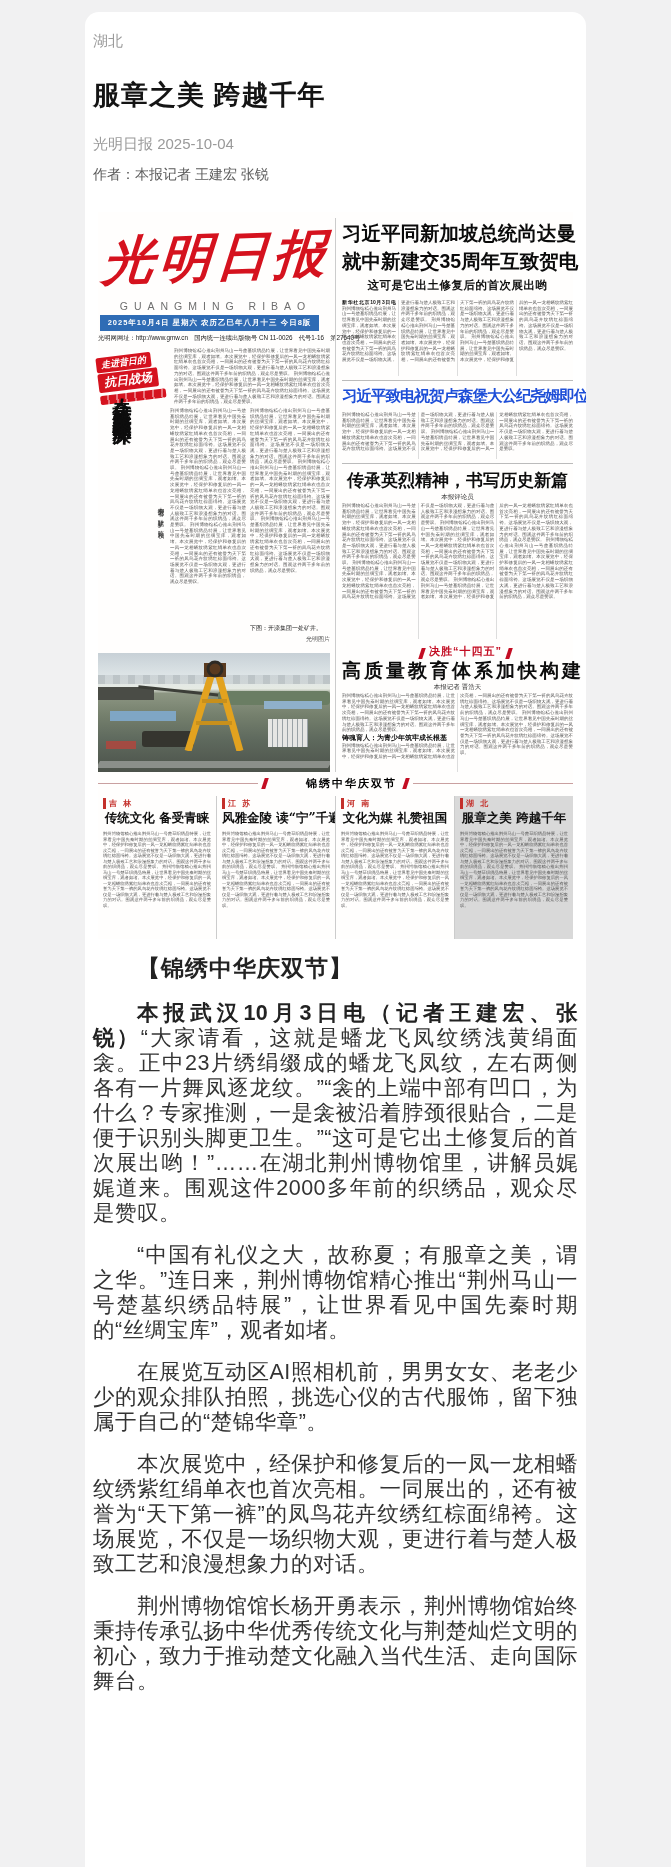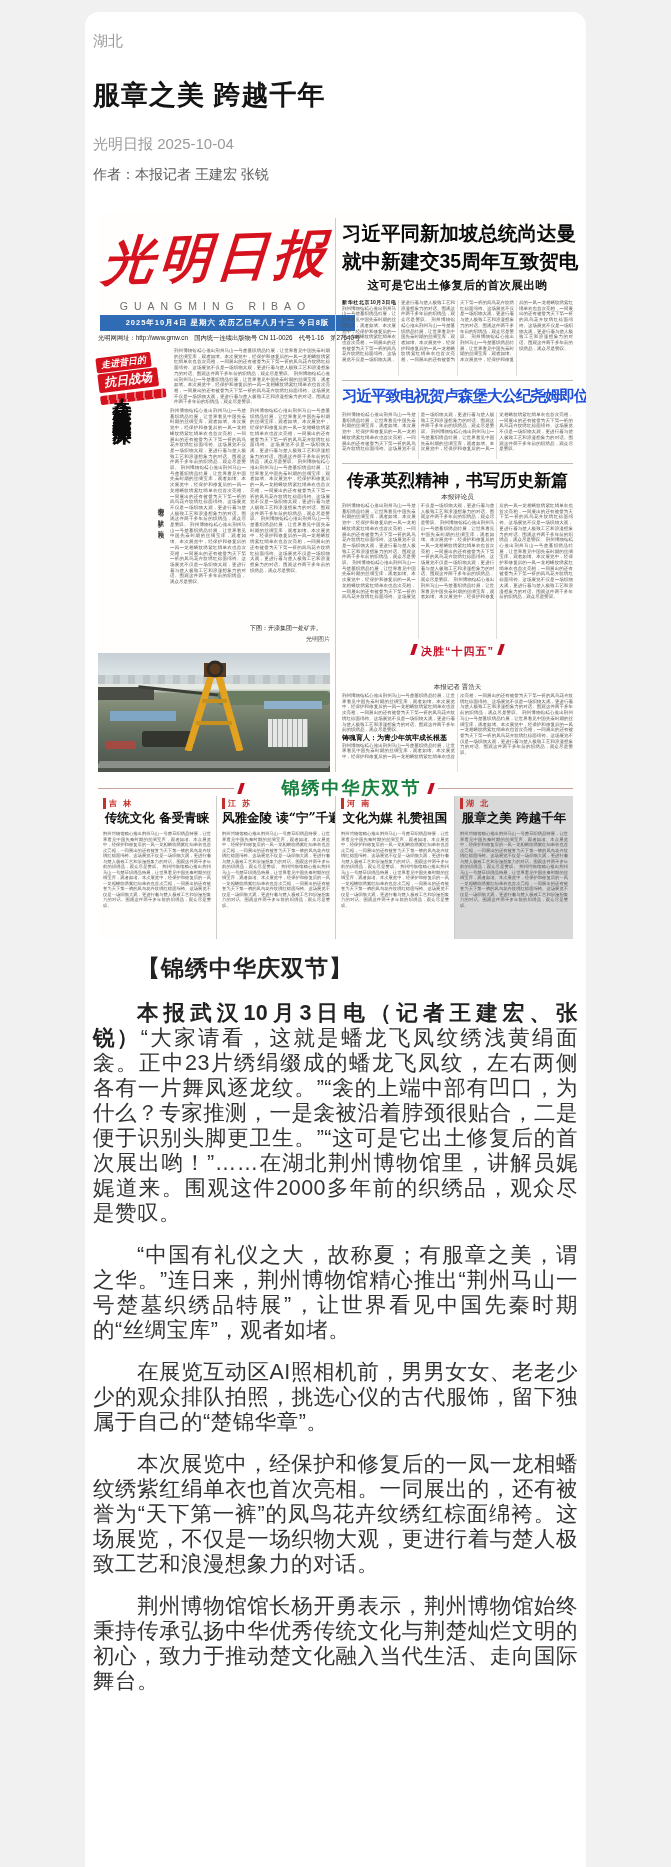--- a/index.html
+++ b/index.html
@@ -15,21 +15,21 @@
   .author{font-size:14px;color:#5a5a5a;margin-top:12px;}
 
   
   .np{position:relative;width:475px;height:727px;margin:28px 0 0 5px;background:#fffefd;}
   .np *{box-sizing:border-box;}
   .abs{position:absolute;}
   .logo{left:2px;top:6px;width:233px;height:78px;color:#d5121e;
     font-family:"DejaVu Serif","Liberation Serif",serif;font-weight:900;font-style:italic;
     font-size:52px;letter-spacing:5px;transform:rotate(-2deg) skewX(-6deg);line-height:78px;text-align:center;}
   .pinyin{left:0;top:88px;width:235px;text-align:center;font-size:10.5px;color:#6e6e6e;letter-spacing:6px;}
-  .datebar{left:2px;top:103px;width:255px;height:16px;background:#2f6cb5;color:#fff;
+  .datebar{left:2px;top:103px;width:219px;height:16px;background:#2f6cb5;color:#fff;
     font-size:7.5px;font-weight:bold;line-height:16px;text-align:center;letter-spacing:1px;white-space:nowrap;}
   .infoline{left:0;top:122px;width:235px;font-size:6.3px;color:#222;text-align:center;white-space:nowrap;}
 
   .badge{left:0;top:138px;width:72px;height:56px;transform:rotate(-7deg);}
   .badge .b1{background:#d5121e;color:#fff;font-style:italic;font-weight:bold;
     font-size:9px;padding:1px 5px;display:inline-block;border-radius:2px;}
   .badge .b2{background:#d5121e;color:#fff;font-style:italic;font-weight:bold;
     font-size:12px;padding:1px 6px;display:inline-block;margin-top:1px;border-radius:2px;}
   .badge .b3{margin-top:3px;height:9px;width:66px;border-radius:2px;
     background:repeating-linear-gradient(90deg,#d5121e 0 7px,#e8737b 7px 9px);}
@@ -51,21 +51,21 @@
   .hline{height:1px;background:#bbb;}
 
   .h1{left:244px;width:231px;font-size:19.5px;font-weight:900;color:#0a0a0a;white-space:nowrap;
     letter-spacing:0;}
   .sub1{left:244px;top:66px;width:231px;text-align:center;font-size:11.5px;font-weight:bold;color:#111;letter-spacing:0.5px;white-space:nowrap;}
   .mc{left:244px;width:231px;column-gap:5px;column-rule:1px solid #ddd;}
   .h2{left:244px;top:174px;width:231px;font-size:15.5px;font-weight:900;color:#1d4ed8;white-space:nowrap;letter-spacing:-1px;}
   .h3{left:244px;top:257px;width:231px;text-align:center;font-family:"DejaVu Serif","Liberation Serif",serif;
     font-weight:900;font-size:17px;color:#0d0d0d;white-space:nowrap;}
   .smallby{left:244px;width:231px;text-align:center;font-size:6.5px;color:#333;}
-  .tagrow{left:244px;top:432px;width:231px;display:flex;justify-content:center;align-items:flex-start;}
+  .tagrow{left:252px;top:432px;width:231px;display:flex;justify-content:center;align-items:flex-end;}
   .tagrow .t{color:#c30d23;font-size:11px;font-weight:900;letter-spacing:1px;}
   .wedge{display:inline-block;width:4px;height:11px;background:#c30d23;transform:skewX(-18deg);margin:0 5px;}
   .h4{left:244px;top:446px;width:231px;text-align:center;font-family:"DejaVu Serif","Liberation Serif",serif;
     font-weight:900;font-size:19px;letter-spacing:3px;color:#0d0d0d;white-space:nowrap;}
 
   
   .photo{left:0;top:441px;width:232px;height:119px;overflow:hidden;
     background:linear-gradient(#c7d0d6 0%,#dfe6e8 20%,#e6eae3 30%,#8d9683 34%,#75806d 52%,#5f6a5e 72%,#4c524a 100%);}
   .photo div{position:absolute;}
   .skyline{top:22px;left:0;width:232px;height:9px;opacity:.65;
@@ -77,21 +77,21 @@
   .bluebldg2{top:48px;right:8px;width:58px;height:8px;background:#8fb0ca;}
   .whitebldg{top:66px;right:22px;width:40px;height:28px;
     background:repeating-linear-gradient(90deg,#e6e6e4 0 4px,#9aa2a6 4px 5px);}
   .redroof{top:88px;left:8px;width:30px;height:8px;background:#a34b42;}
   .coal{top:78px;left:44px;width:52px;height:16px;background:#35352f;border-radius:3px;}
   .road{bottom:4px;left:0;width:232px;height:7px;background:#8b8f8a;transform:skewX(-30deg);}
 
   
   .banner{left:0;top:564px;width:475px;display:flex;align-items:center;}
   .banner .rule{flex:1;height:1px;background:#c9a0a0;}
-  .banner .label{color:#15803d;font-size:18px;font-weight:900;letter-spacing:2px;padding:0 2px;white-space:nowrap;margin-left:32px;}
+  .banner .label{color:#000000;font-size:11px;font-weight:900;letter-spacing:2px;padding:0 2px;white-space:nowrap;margin-left:32px;}
   .regions{left:0;top:584px;width:475px;height:143px;display:flex;}
   .region{flex:1;padding:2px 5px;overflow:hidden;}
   .region + .region{border-left:1px solid #ccc;}
   .region.hl{background:#d9d9d9;}
   .prov{color:#c4302b;font-size:8px;letter-spacing:2px;border-left:3px solid #c4302b;
     padding-left:3px;font-weight:bold;}
   .rhead{font-family:"DejaVu Serif","Liberation Serif",serif;font-weight:900;font-size:12.5px;
     color:#111;text-align:center;margin:1px 0 4px;white-space:nowrap;letter-spacing:0;}
   .region .micro{font-size:4.3px;line-height:5.5px;height:108px;}
 
@@ -172,20 +172,21 @@
 
       <div class="abs h3">传承英烈精神，书写历史新篇</div>
       <div class="abs smallby" style="top:281px;">本报评论员</div>
       <div class="abs mc micro" style="top:291px;height:136px;column-count:3;"><span class="fill">荆州博物馆精心推出荆州马山一号楚墓织绣品特展，让世界看见中国先秦时期的丝绸宝库，观者如堵。本次展览中，经保护和修复后的一凤一龙相蟠纹绣紫红绢单衣也首次亮相，一同展出的还有被誉为天下第一裤的凤鸟花卉纹绣红棕面绵袴。这场展览不仅是一场织物大观，更进行着与楚人极致工艺和浪漫想象力的对话。围观这件两千多年前的织绣品，观众尽是赞叹。 荆州博物馆精心推出荆州马山一号楚墓织绣品特展，让世界看见中国先秦时期的丝绸宝库，观者如堵。本次展览中，经保护和修复后的一凤一龙相蟠纹绣紫红绢单衣也首次亮相，一同展出的还有被誉为天下第一裤的凤鸟花卉纹绣红棕面绵袴。这场展览不仅是一场织物大观，更进行着与楚人极致工艺和浪漫想象力的对话。围观这件两千多年前的织绣品，观众尽是赞叹。 荆州博物馆精心推出荆州马山一号楚墓织绣品特展，让世界看见中国先秦时期的丝绸宝库，观者如堵。本次展览中，经保护和修复后的一凤一龙相蟠纹绣紫红绢单衣也首次亮相，一同展出的还有被誉为天下第一裤的凤鸟花卉纹绣红棕面绵袴。这场展览不仅是一场织物大观，更进行着与楚人极致工艺和浪漫想象力的对话。围观这件两千多年前的织绣品，观众尽是赞叹。 荆州博物馆精心推出荆州马山一号楚墓织绣品特展，让世界看见中国先秦时期的丝绸宝库，观者如堵。本次展览中，经保护和修复后的一凤一龙相蟠纹绣紫红绢单衣也首次亮相，一同展出的还有被誉为天下第一裤的凤鸟花卉纹绣红棕面绵袴。这场展览不仅是一场织物大观，更进行着与楚人极致工艺和浪漫想象力的对话。围观这件两千多年前的织绣品，观众尽是赞叹。 荆州博物馆精心推出荆州马山一号楚墓织绣品特展，让世界看见中国先秦时期的丝绸宝库，观者如堵。本次展览中，经保护和修复后的一凤一龙相蟠纹绣紫红绢单衣也首次亮相，一同展出的还有被誉为天下第一裤的凤鸟花卉纹绣红棕面绵袴。这场展览不仅是一场织物大观，更进行着与楚人极致工艺和浪漫想象力的对话。围观这件两千多年前的织绣品，观众尽是赞叹。 </span></div>
 
       <div class="abs tagrow">
         <span class="wedge"></span>
         <span class="t">决胜“十四五”</span>
         <span class="wedge"></span>
       </div>
+      <div class="abs h4">高质量教育体系加快构建</div>
       <div class="abs smallby" style="top:471px;">本报记者 晋浩天</div>
       <div class="abs mc micro" style="top:481px;height:79px;column-count:2;">
         <span class="fill">荆州博物馆精心推出荆州马山一号楚墓织绣品特展，让世界看见中国先秦时期的丝绸宝库，观者如堵。本次展览中，经保护和修复后的一凤一龙相蟠纹绣紫红绢单衣也首次亮相，一同展出的还有被誉为天下第一裤的凤鸟花卉纹绣红棕面绵袴。这场展览不仅是一场织物大观，更进行着与楚人极致工艺和浪漫想象力的对话。围观这件两千多年前的织绣品，观众尽是赞叹。 </span>
         <span class="msub">铸魂育人：为青少年筑牢成长根基</span>
         <span class="fill">荆州博物馆精心推出荆州马山一号楚墓织绣品特展，让世界看见中国先秦时期的丝绸宝库，观者如堵。本次展览中，经保护和修复后的一凤一龙相蟠纹绣紫红绢单衣也首次亮相，一同展出的还有被誉为天下第一裤的凤鸟花卉纹绣红棕面绵袴。这场展览不仅是一场织物大观，更进行着与楚人极致工艺和浪漫想象力的对话。围观这件两千多年前的织绣品，观众尽是赞叹。 荆州博物馆精心推出荆州马山一号楚墓织绣品特展，让世界看见中国先秦时期的丝绸宝库，观者如堵。本次展览中，经保护和修复后的一凤一龙相蟠纹绣紫红绢单衣也首次亮相，一同展出的还有被誉为天下第一裤的凤鸟花卉纹绣红棕面绵袴。这场展览不仅是一场织物大观，更进行着与楚人极致工艺和浪漫想象力的对话。围观这件两千多年前的织绣品，观众尽是赞叹。 </span>
       </div>
 
       <div class="abs banner">
         <div class="rule"></div>
         <span class="wedge"></span>

